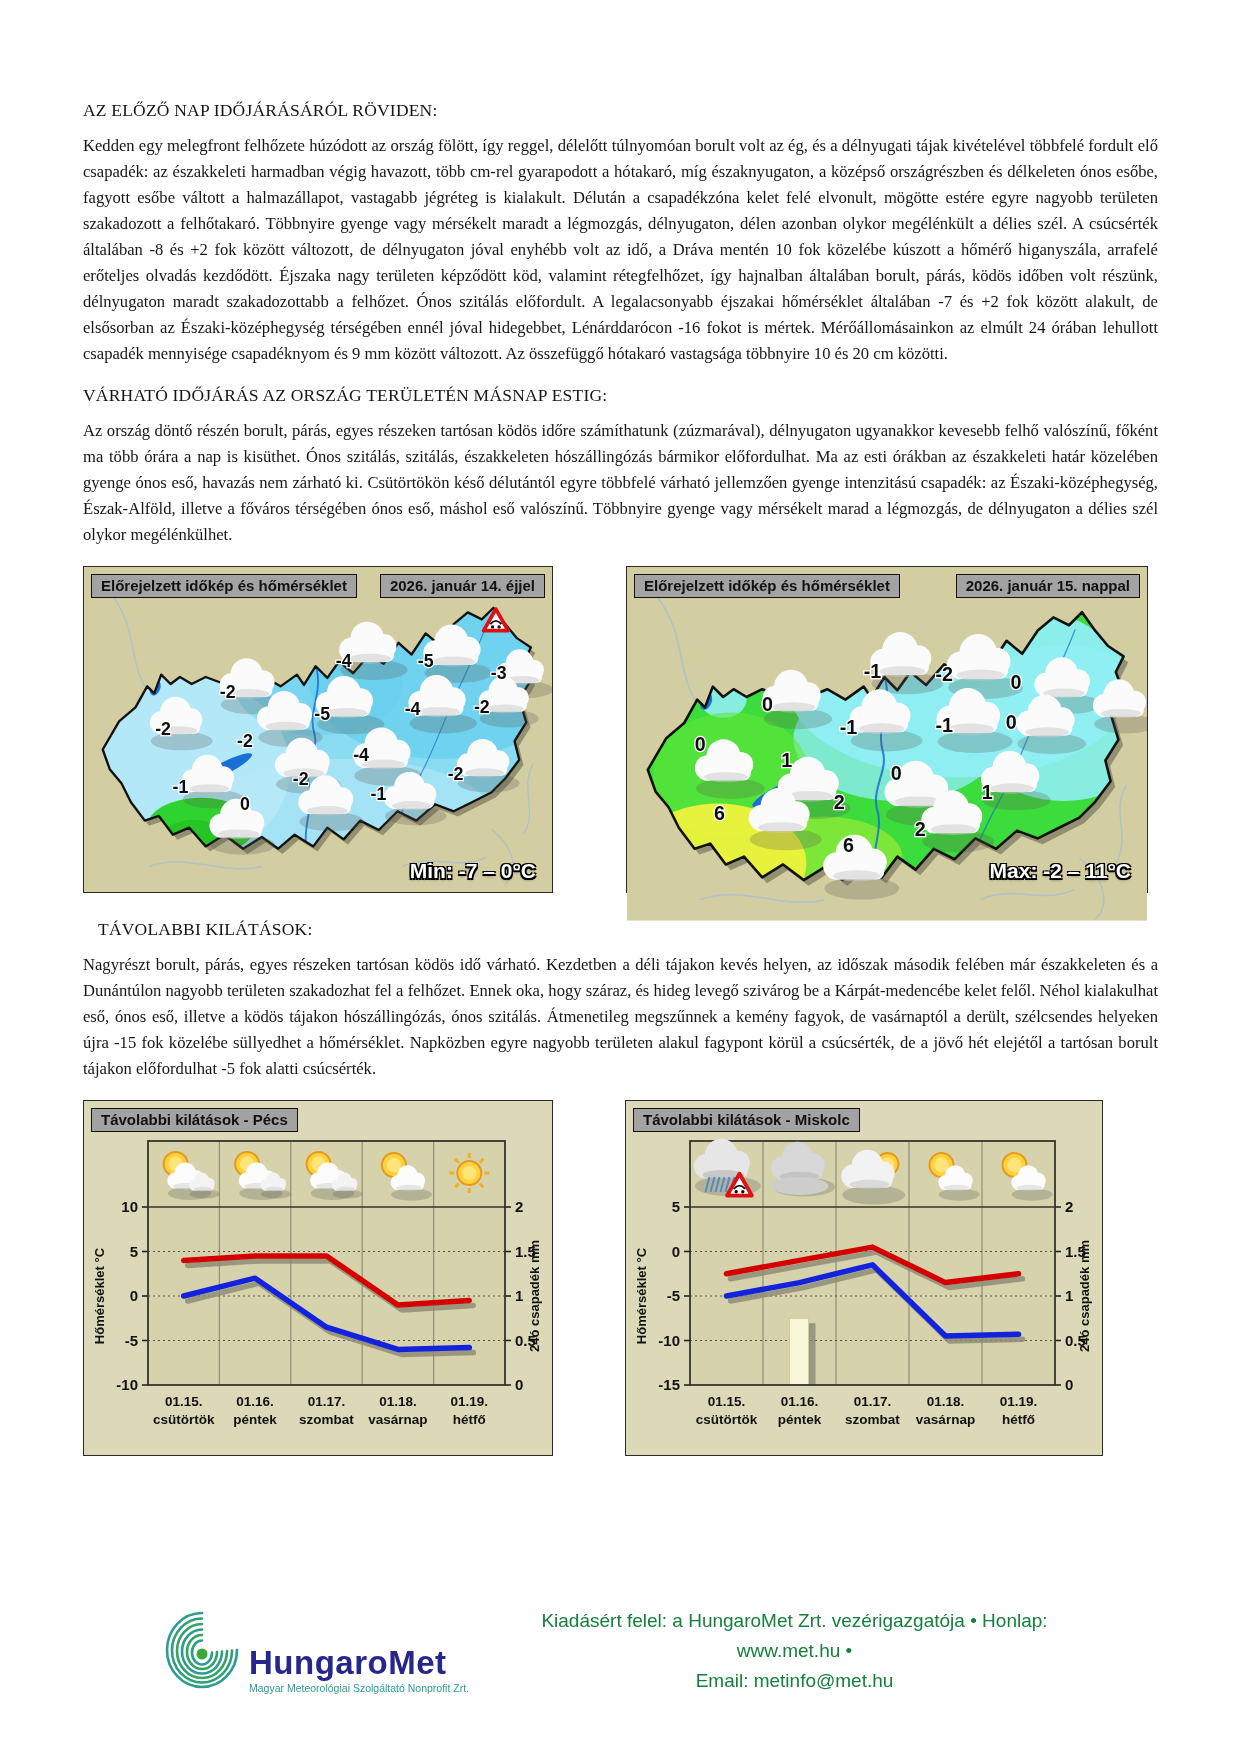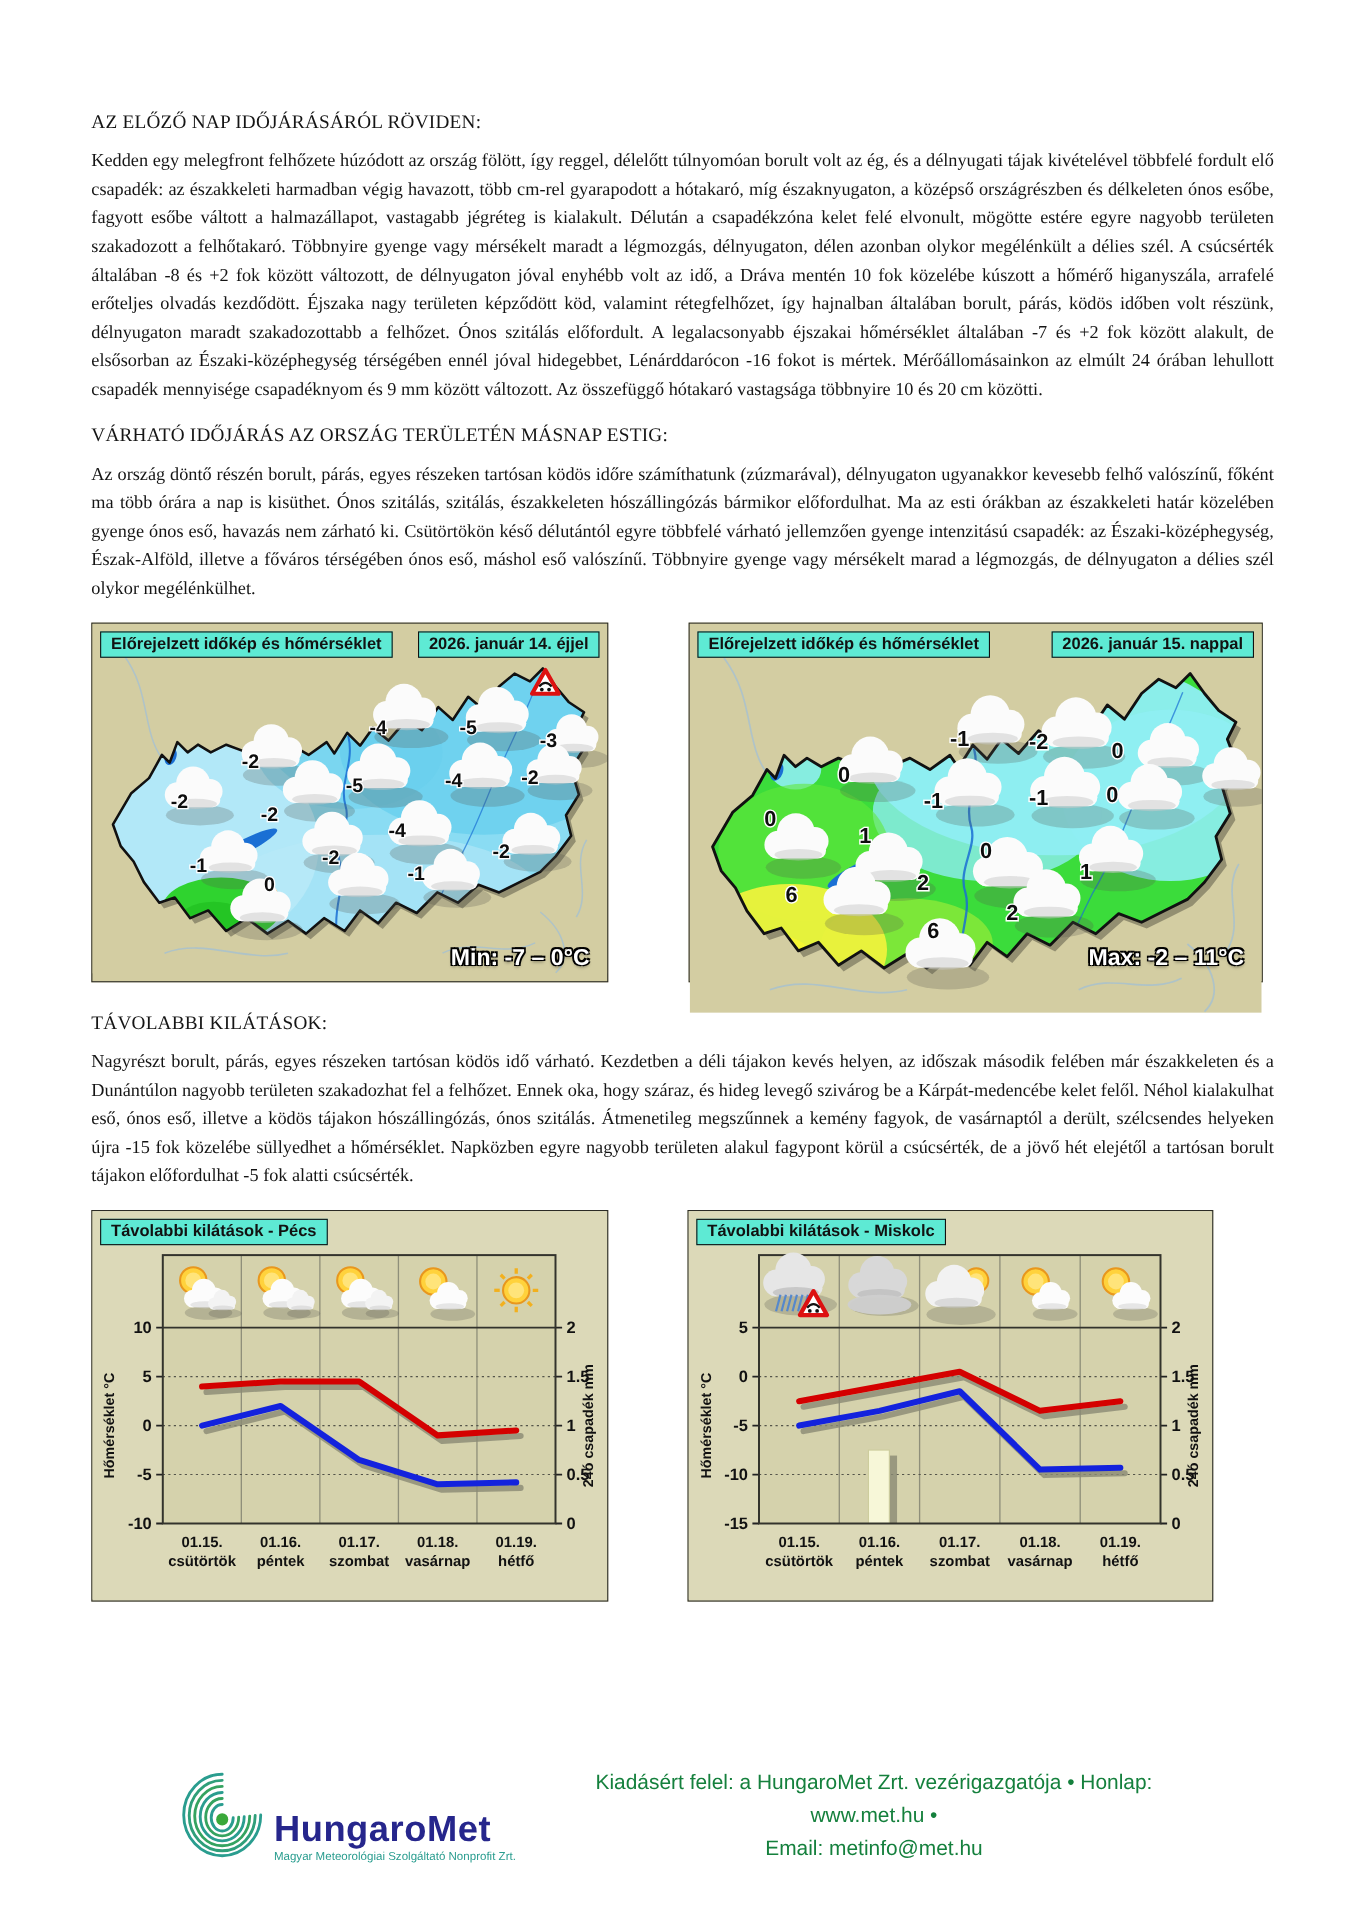--- a/index.html
+++ b/index.html
@@ -9,21 +9,21 @@
   h2.sec-title{font-size:17.5px;font-weight:normal;letter-spacing:.2px;margin:0 0 12px 0;}
   p.sec-body{font-size:16.6px;line-height:26px;text-align:justify;margin:0 0 18px 0;}
   
   .maps-row,.charts-row{display:flex;}
   .panel{position:relative;border:1.5px solid #2b2b25;box-sizing:border-box;background:#d3cda2;}
   .map-panel-1{width:470px;height:327px;margin-right:73px;}
   .map-panel-2{width:522px;height:327px;}
   .chart-panel-1{width:470px;height:356px;margin-right:72px;background:#dcd9b8;}
   .chart-panel-2{width:478px;height:356px;background:#dcd9b8;}
   .panel svg{display:block;}
-  .panel-title{position:absolute;top:7px;left:7px;background:#5eead4;border:1.5px solid #111;
+  .panel-title{position:absolute;top:7px;left:7px;background:#a3a3a3;border:1.5px solid #111;
       padding:2px 9px 3px 9px;font:bold 15px "Liberation Sans",sans-serif;color:#111;white-space:nowrap;}
   .map-date{left:auto;right:7px;text-align:right;}
   .map-range{position:absolute;right:16px;bottom:9px;font:bold 21px "Liberation Sans",sans-serif;color:#fff;
       text-shadow:-1.5px -1.5px 0 #000,1.5px -1.5px 0 #000,-1.5px 1.5px 0 #000,1.5px 1.5px 0 #000,0 2px 3px rgba(0,0,0,.45);}
   .mtemp{font:bold 38px "Liberation Sans",sans-serif;fill:#0d0d0d;stroke:#fff;stroke-width:5px;paint-order:stroke;}
   .tick{font:bold 15px "Liberation Sans",sans-serif;fill:#111;}
   .xlab{font:bold 13.5px "Liberation Sans",sans-serif;fill:#111;}
   .axt{font:bold 13px "Liberation Sans",sans-serif;fill:#111;}
   
   .footer{display:flex;align-items:center;margin:150px 60px 0 78px;}
@@ -409,21 +409,21 @@
               <text class="mtemp" x="564" y="518" text-anchor="middle">2</text>
               <text class="mtemp" x="426" y="549" text-anchor="middle">6</text>
             </svg>
           </div>
         <div class="panel-title">Előrejelzett időkép és hőmérséklet</div>
         <div class="panel-title map-date">2026. január 15. nappal</div>
         <div class="map-range">Max: -2 – 11°C</div>
       </div>
     </div>
 
-    <h2 class="sec-title" style="margin-top:26px;">TÁVOLABBI KILÁTÁSOK:</h2>
+    <h2 class="sec-title" style="margin-top:26px;margin-left:15px;">TÁVOLABBI KILÁTÁSOK:</h2>
     <p class="sec-body">Nagyrészt borult, párás, egyes részeken tartósan ködös idő várható. Kezdetben a déli tájakon kevés helyen, az időszak második felében már északkeleten és a Dunántúlon nagyobb területen szakadozhat fel a felhőzet. Ennek oka, hogy száraz, és hideg levegő szivárog be a Kárpát-medencébe kelet felől. Néhol kialakulhat eső, ónos eső, illetve a ködös tájakon hószállingózás, ónos szitálás. Átmenetileg megszűnnek a kemény fagyok, de vasárnaptól a derült, szélcsendes helyeken újra -15 fok közelébe süllyedhet a hőmérséklet. Napközben egyre nagyobb területen alakul fagypont körül a csúcsérték, de a jövő hét elejétől a tartósan borult tájakon előfordulhat -5 fok alatti csúcsérték.</p>
 
     <div class="charts-row">
       <div class="panel chart-panel-1">
         <svg class="chart-canvas" width="467" height="353">
             <rect x="0" y="0" width="467" height="353" fill="#dcd9b8"></rect>
          <rect x="64" y="40" width="357" height="244" fill="#d5d2ac"></rect>
             <line x1="135.4" y1="40" x2="135.4" y2="284" stroke="#8f8f7a" stroke-width="1.2"></line>
             <line x1="206.8" y1="40" x2="206.8" y2="284" stroke="#8f8f7a" stroke-width="1.2"></line>
             <line x1="278.20000000000005" y1="40" x2="278.20000000000005" y2="284" stroke="#8f8f7a" stroke-width="1.2"></line>

